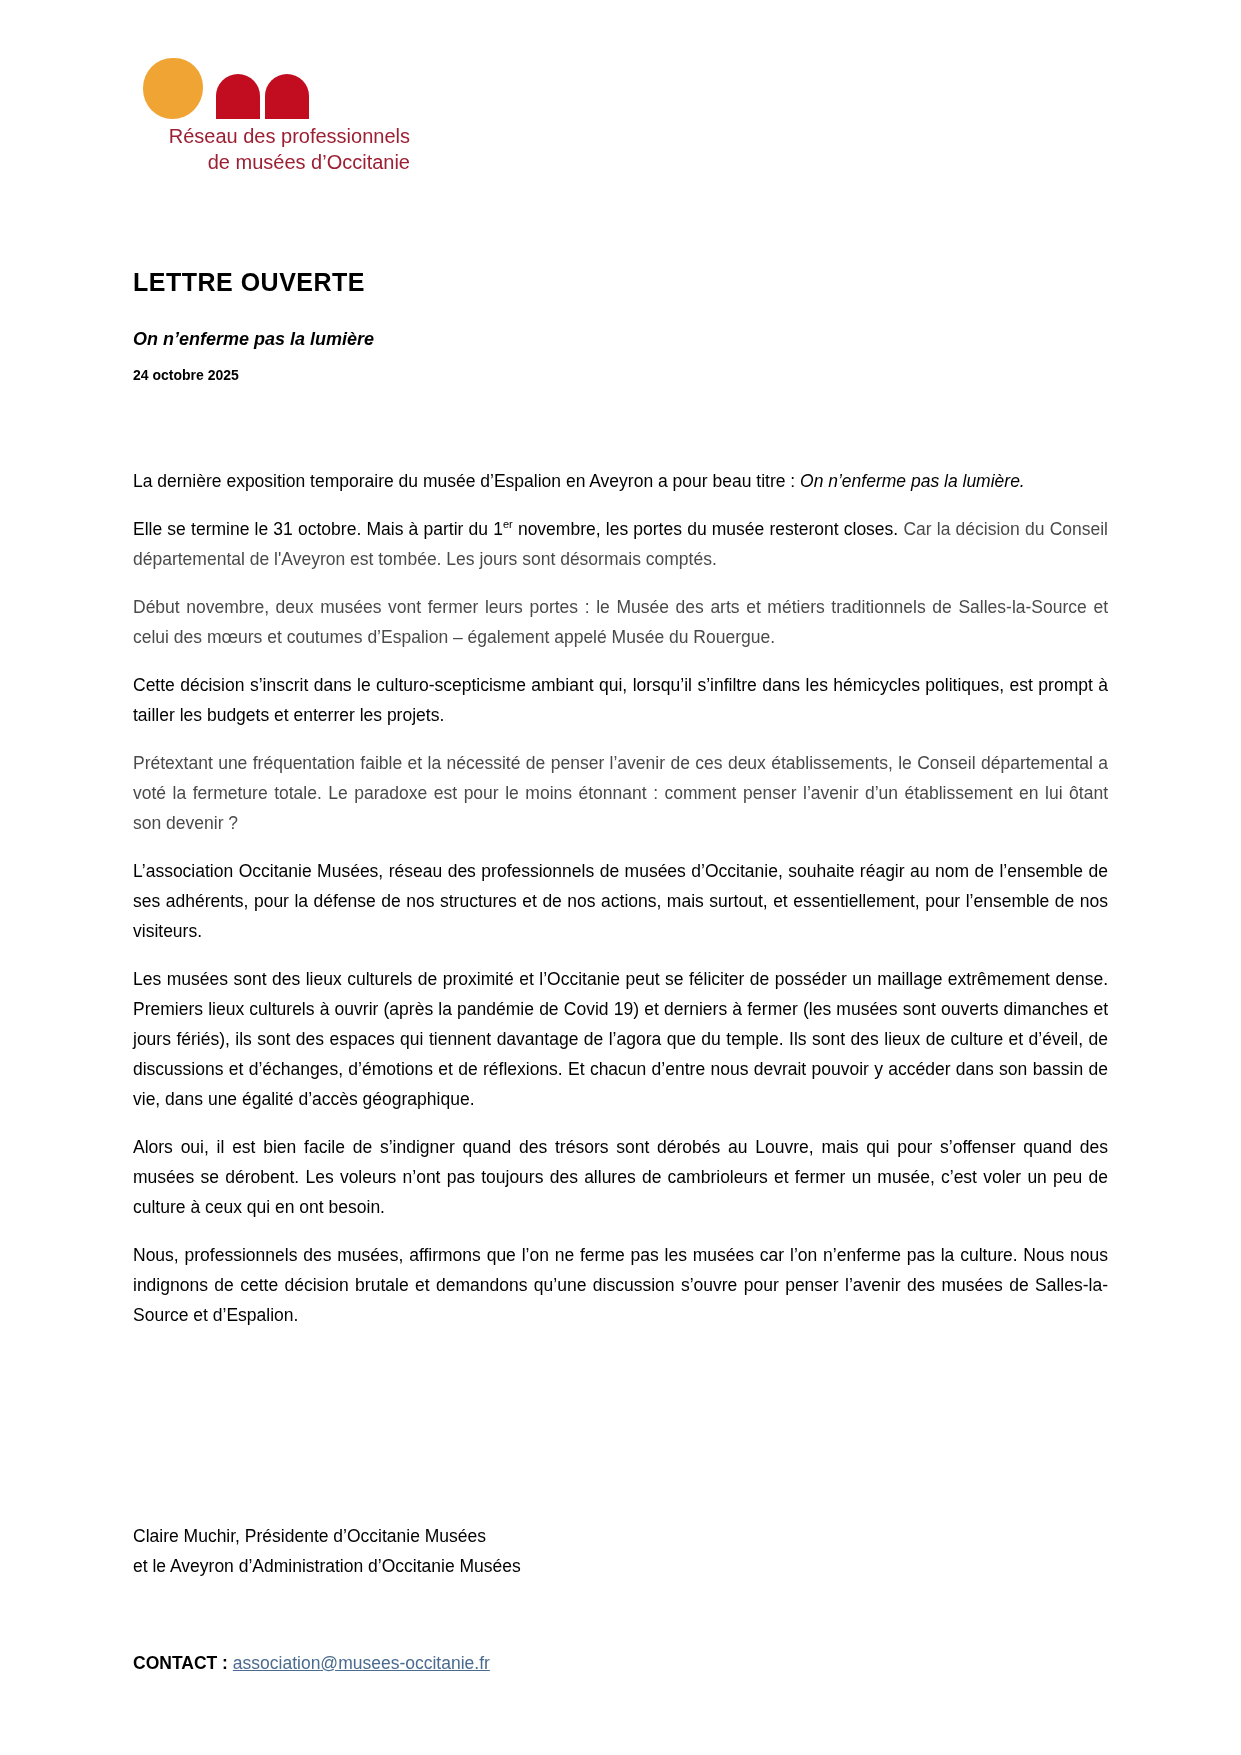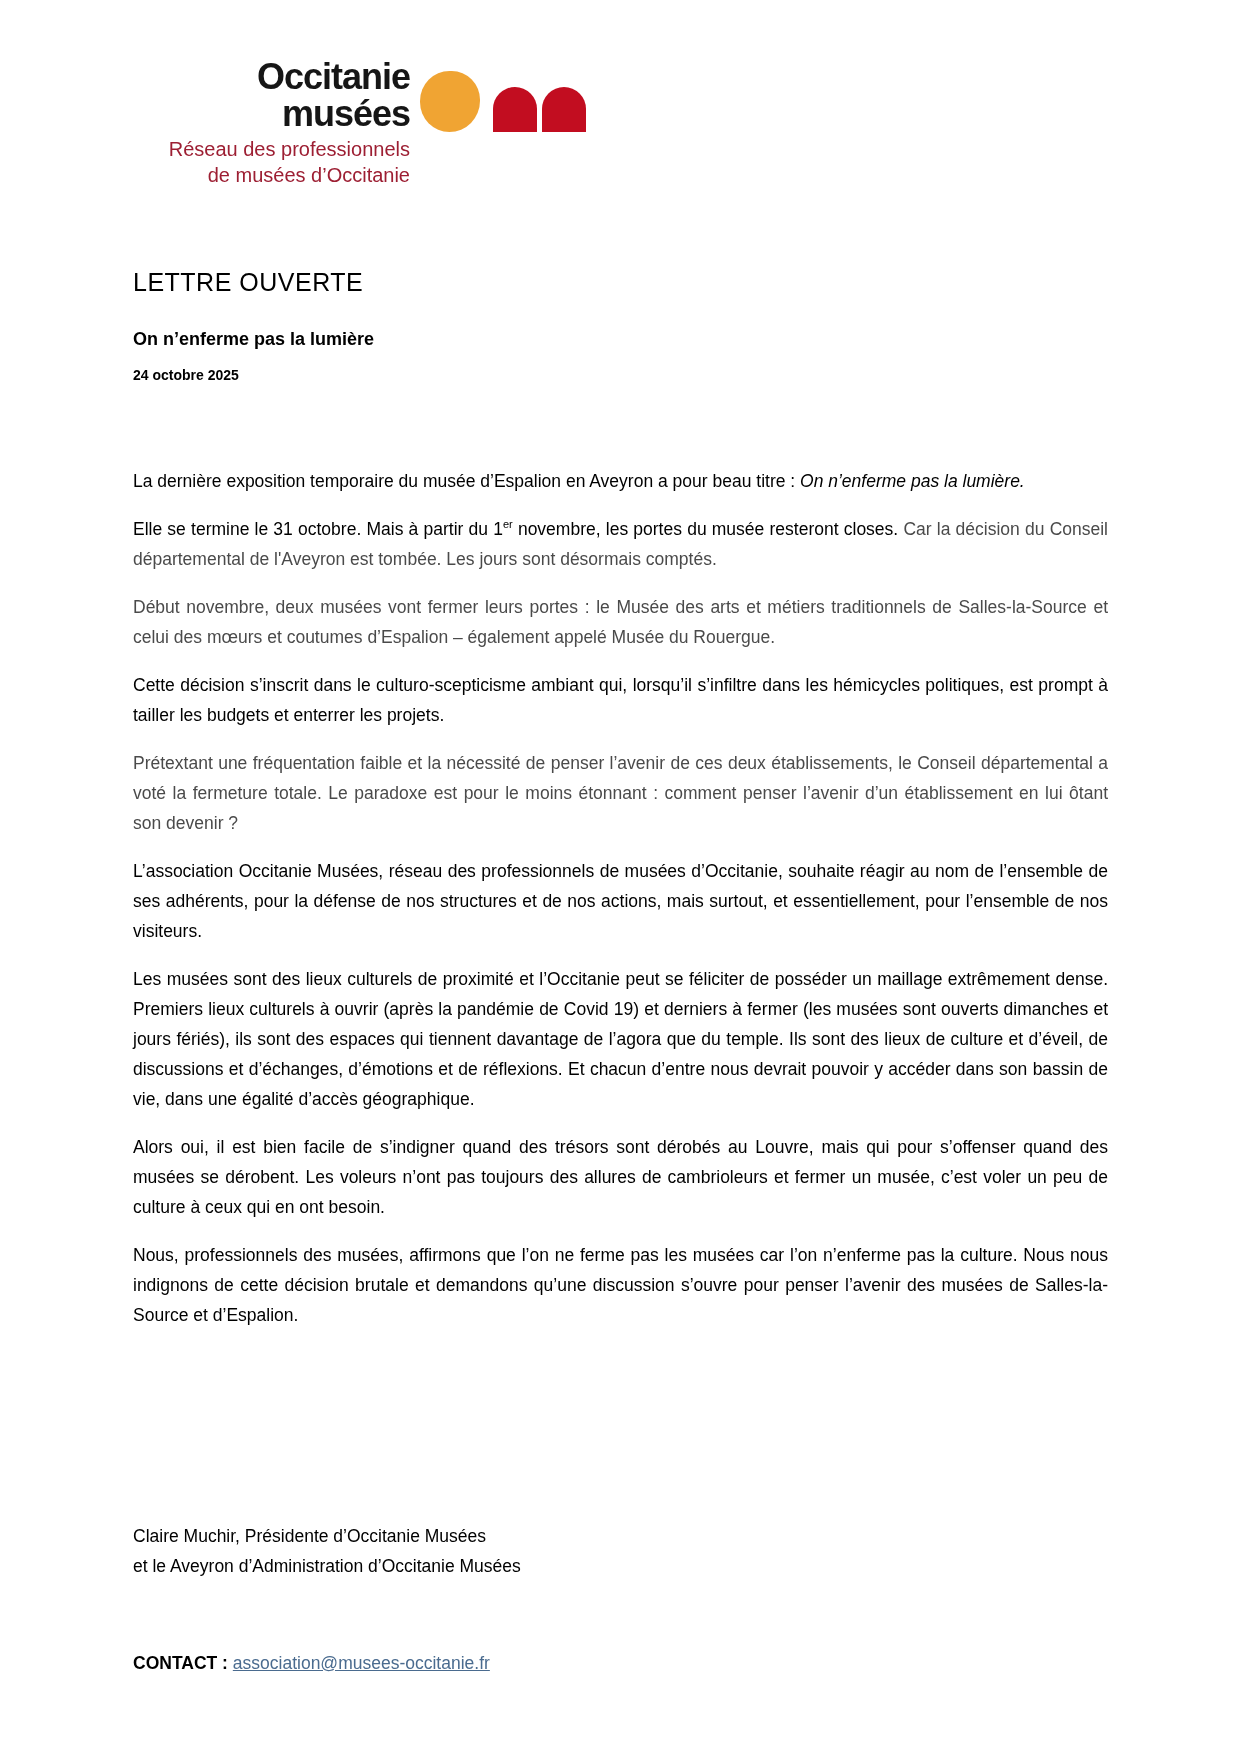--- a/index.html
+++ b/index.html
@@ -33,25 +33,25 @@
     margin-left:5px;
   }
   .tagline{
     width:277px;text-align:right;
     color:var(--c-tagline,#9d1f33);
     font-size:20px;line-height:26px;margin-top:4px;
   }
   
   .title{
     position:absolute;left:133px;top:268px;
-    font-size:25px;font-weight:normal;letter-spacing:.5px;
+    font-size:25px;font-weight:bold;letter-spacing:.5px;
   }
   .subtitle{
     position:absolute;left:133px;top:329px;
-    font-size:18px;font-weight:bold;
+    font-size:18px;font-weight:bold;font-style:italic;
   }
   .date{
     position:absolute;left:133px;top:367px;width:962px;
     text-align:left;font-size:14px;font-weight:bold;
   }
   
   .body-text{
     position:absolute;left:133px;top:466px;width:975px;
     font-size:17.5px;line-height:30px;text-align:justify;
   }
@@ -76,24 +76,20 @@
     cursor:pointer;
   }
 </style>
 </head>
 <body>
 
 <div class="page" style="--c-circle: #f0a433; --c-arch: #c20d20; --c-tagline: #9d1f33; --c-link: #4a6b8f;">
 
   <div class="logo">
     <div class="logo-row">
-      <div class="wordmark">
-        <div>Occitanie</div>
-        <div>musées</div>
-      </div>
       <div class="logo-shapes">
         <span class="shape-circle"></span>
         <span class="shape-arch"></span>
         <span class="shape-arch"></span>
       </div>
     </div>
     <div class="tagline">
       <div>Réseau des professionnels</div>
       <div>de musées d’Occitanie</div>
     </div>

